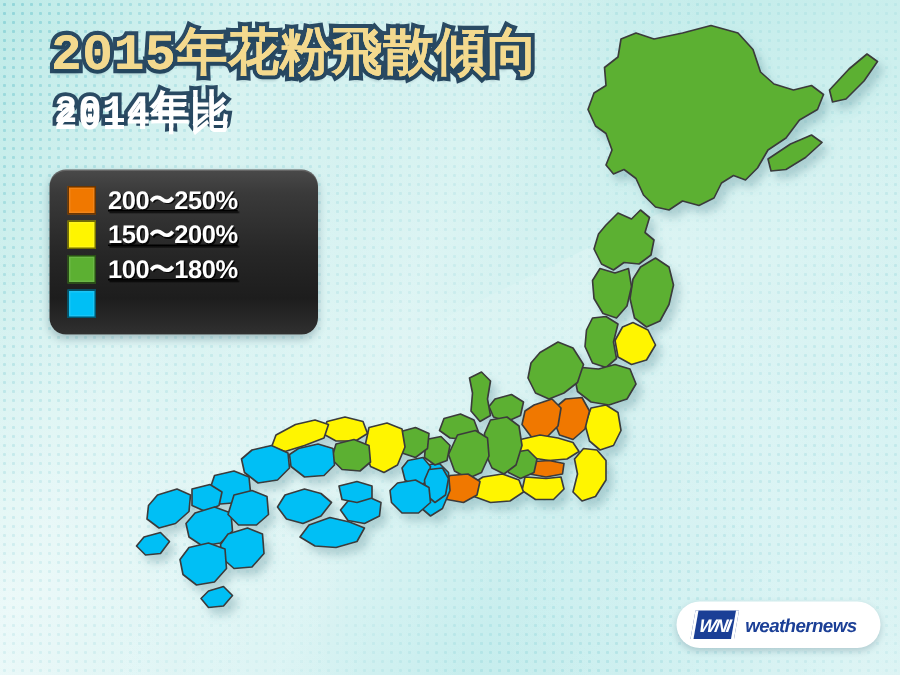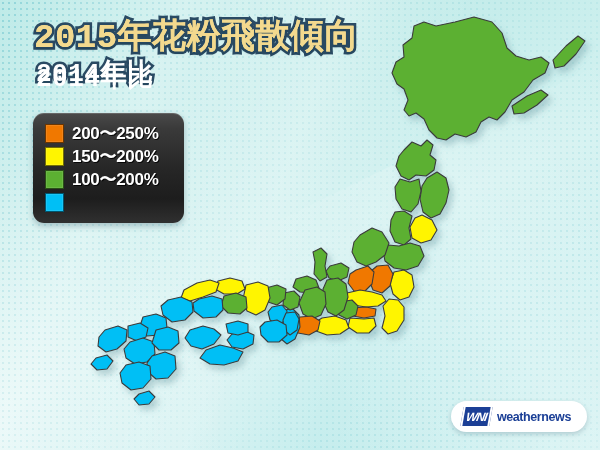--- a/index.html
+++ b/index.html
@@ -53,25 +53,26 @@
     paint-order:stroke fill;
     text-shadow:0 3px 2px rgba(20,60,80,.25);
   }
   
   .t-wrap{position:relative;}
   .t-wrap .fill{position:absolute;left:0;top:0;-webkit-text-stroke:0;text-shadow:none;}
 
   
   #legend{
     position:absolute;left:33px;top:113px;z-index:7;
-    width:151px;padding:9px 2px 9px 12px;
+    width:179px;padding:9px 2px 9px 12px;
     border-radius:11px;
     background:linear-gradient(180deg,#4a4a4a 0%,#3a3a3a 14%,#262626 52%,#1d1d1d 78%,#303030 100%);
     box-shadow:0 3px 6px rgba(20,60,80,.28), inset 0 1px 0 rgba(255,255,255,.16);
     box-sizing:border-box;
+    text-decoration:underline;
   }
   .lg-row{display:flex;align-items:center;height:23px;}
   .lg-sw{
     width:17px;height:17px;flex:0 0 17px;margin-right:8px;
     border:1px solid rgba(0,0,0,.55);
     box-shadow:inset 0 0 0 1px rgba(255,255,255,.10);
   }
   .lg-tx{
     color:#ffffff;font-size:17px;font-weight:bold;letter-spacing:-.3px;
     text-shadow:1px 1px 0 rgba(0,0,0,.85);white-space:nowrap;
@@ -89,21 +90,21 @@
     box-shadow:0 2px 5px rgba(20,60,80,.22);
   }
   .wni-mark{
     width:25px;height:19px;background:#1b3f96;color:#fff;
     font-size:12px;font-weight:bold;font-style:italic;letter-spacing:-1px;
     display:flex;align-items:center;justify-content:center;
     transform:skewX(-10deg);
     border-left:2px solid #fff;border-right:2px solid #fff;
   }
   .wni-word{
-    color:#1b3f96;font-size:12.5px;font-weight:bold;letter-spacing:-.4px;
+    color:#1b3f96;font-size:12.5px;font-weight:bold;font-style:italic;letter-spacing:-.4px;
   }
 </style>
 </head>
 <body>
 
 <div id="stage">
 
   <div class="dots"></div>
   <div class="sweep a"></div>
   <div class="sweep b"></div>
@@ -272,21 +273,21 @@
       <div class="lg-row">
         <span class="lg-sw" style="background: rgb(240, 120, 0);"></span>
         <span class="lg-tx">200〜250%</span>
       </div>
       <div class="lg-row">
         <span class="lg-sw" style="background: rgb(255, 245, 0);"></span>
         <span class="lg-tx">150〜200%</span>
       </div>
       <div class="lg-row">
         <span class="lg-sw" style="background: rgb(92, 176, 50);"></span>
-        <span class="lg-tx">100〜200%</span>
+        <span class="lg-tx">100〜180%</span>
       </div>
       <div class="lg-row">
         <span class="lg-sw" style="background: rgb(0, 191, 245);"></span>
       </div>
     </div>
 
   <div id="logo">
     <span class="wni-mark">WNI</span>
     <span class="wni-word">weathernews</span>
   </div>

